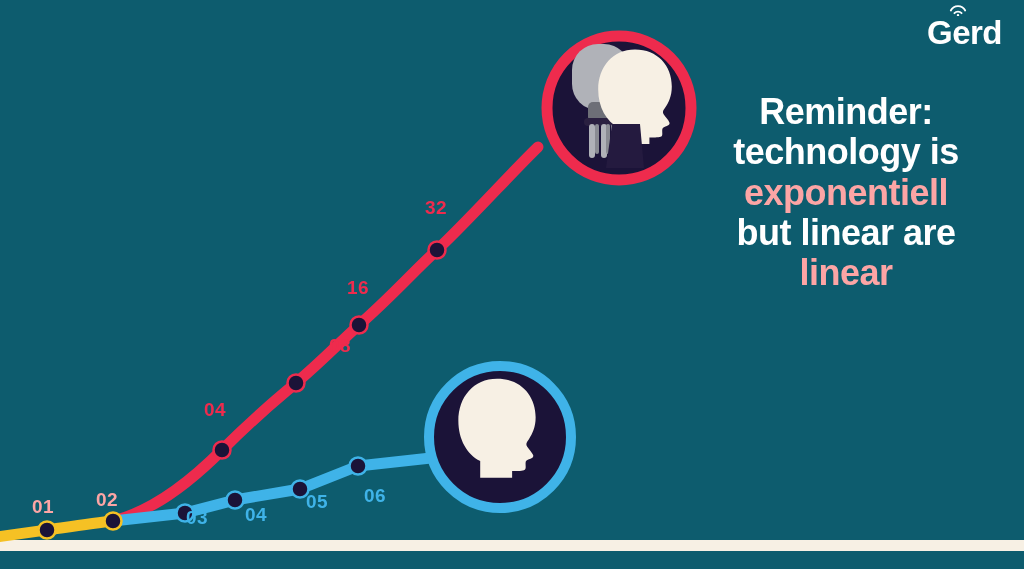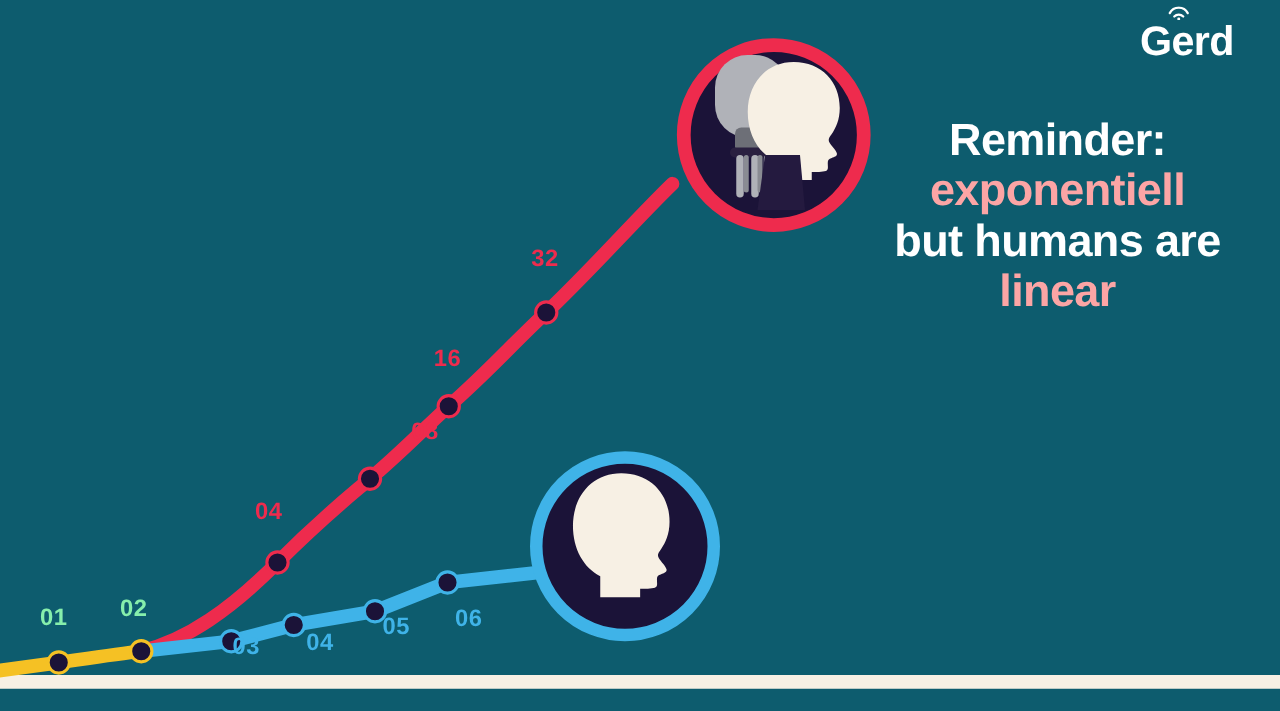--- a/index.html
+++ b/index.html
@@ -41,21 +41,21 @@
     position: absolute;
     font-family: "Liberation Sans", sans-serif;
     font-weight: 700;
     font-size: 19px;
     letter-spacing: 0.5px;
     white-space: nowrap;
     line-height: 1;
     -webkit-user-select: none;
     user-select: none;
   }
-  .pt-label.yellow { color: #86efac; }
+  .pt-label.yellow { color: #fca5a5; margin-top: 12px; }
   .pt-label.blue   { color: #3fb3e8; }
   .pt-label.red    { color: #ee2b4d; text-align: center; }
 
   
   #headline {
     position: absolute;
     left: 676px;
     top: 92px;
     width: 340px;
     text-align: center;
@@ -67,21 +67,21 @@
     letter-spacing: -0.5px;
     -webkit-user-select: none;
     user-select: none;
   }
   #headline .accent { color: #fca5a5; display: block; }
   #headline .plain  { color: #ffffff; display: block; }
 
   
   #logo {
     position: absolute;
-    right: 37px;
+    right: 22px;
     top: 16px;
     display: flex;
     align-items: flex-start;
     color: #ffffff;
   }
   #logo .logo-text {
     font-family: "Liberation Sans", sans-serif;
     font-weight: 700;
     font-size: 33px;
     line-height: 1;
@@ -187,22 +187,23 @@
   <span class="pt-label blue" style="left:306px; top:492px;">05</span>
   <span class="pt-label blue" style="left:364px; top:474px;margin-top:12px;">06</span>
 
   <span class="pt-label red" style="left:204px; top:400px;">04</span>
   <span class="pt-label red" style="left:281px; top:336px;margin-left:48px;">08</span>
   <span class="pt-label red" style="left:347px; top:278px;">16</span>
   <span class="pt-label red" style="left:425px; top:198px;">32</span>
 
   <div id="headline">
     <span class="plain">Reminder:</span>
+    <span class="plain">technology is</span>
     <span class="accent">exponentiell</span>
-    <span class="plain">but humans are</span>
+    <span class="plain">but linear are</span>
     <span class="accent">linear</span>
   </div>
 
   <div id="logo">
     <span class="logo-text">Gerd</span>
     <svg class="wifi-mark" viewBox="0 0 20 12">
       <path d="M2,6 A9,9 0 0 1 18,6" fill="none" stroke="#ffffff" stroke-width="2" stroke-linecap="round"></path>
       <path d="M6,9 A5.5,5.5 0 0 1 14,9" fill="none" stroke="#ffffff" stroke-width="2" stroke-linecap="round"></path>
       <circle cx="10" cy="11.2" r="1.3" fill="#ffffff"></circle>
     </svg>

